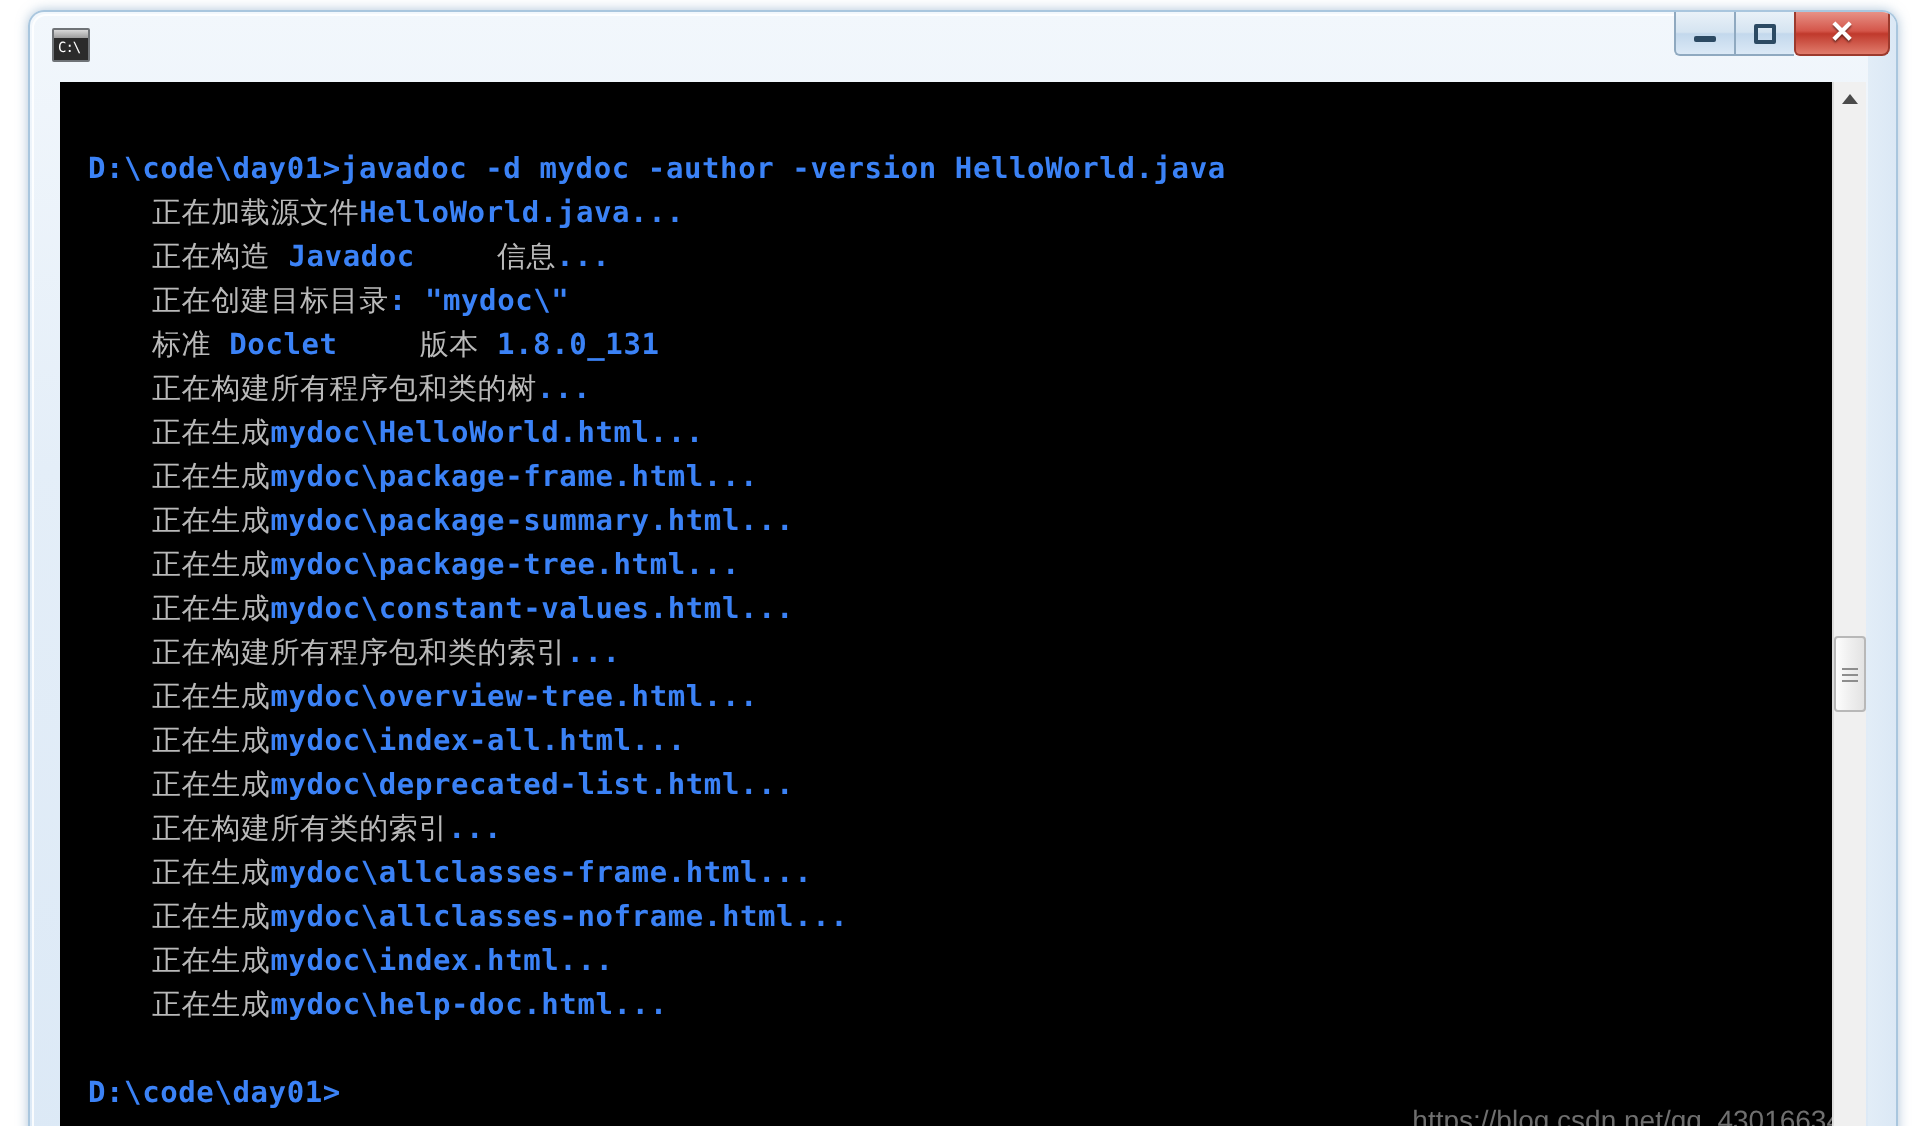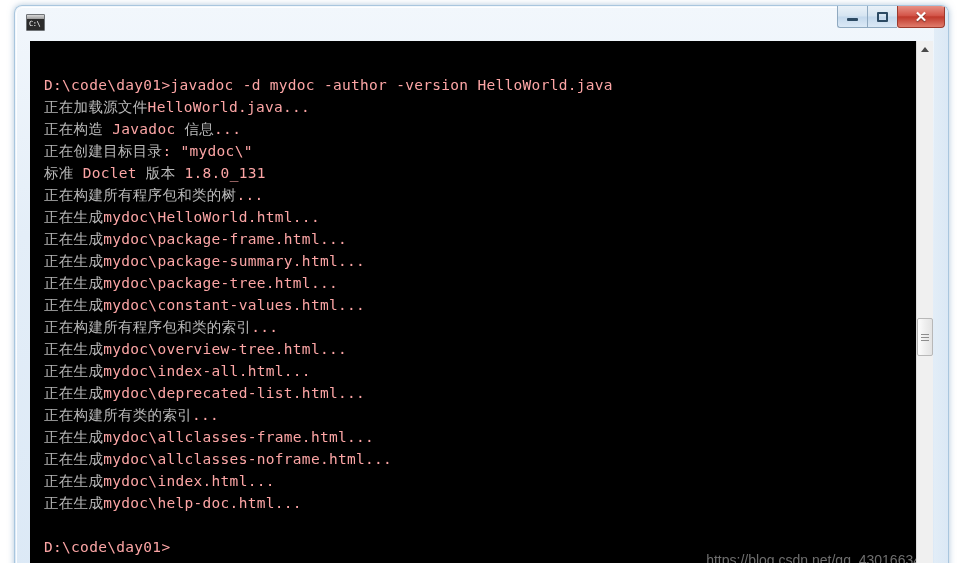--- a/index.html
+++ b/index.html
@@ -163,22 +163,22 @@
     right: 0;
     color: #c8c8c8;
     font-family: "DejaVu Sans Mono", "Liberation Mono", monospace;
     font-size: 14.5px;
     line-height: 22px;
     white-space: pre;
     letter-spacing: 0.3px;
   }
   #console-text .line { height: 22px; }
   #console-text .line.blank { color: transparent; }
-  #console-text .cn { color: #b9b9b9; }
-  #console-text .ascii { color: #fca5a5; font-weight: normal; }
+  #console-text .cn { color: #b9b9b9; margin-left: 32px; }
+  #console-text .ascii { color: #3b82f6; font-weight: bold; }
 
   #watermark {
     position: absolute;
     right: 12px;
     bottom: 9px;
     color: #6f6f6f;
     font-size: 14px;
     font-family: "Liberation Sans", sans-serif;
     white-space: nowrap;
   }

